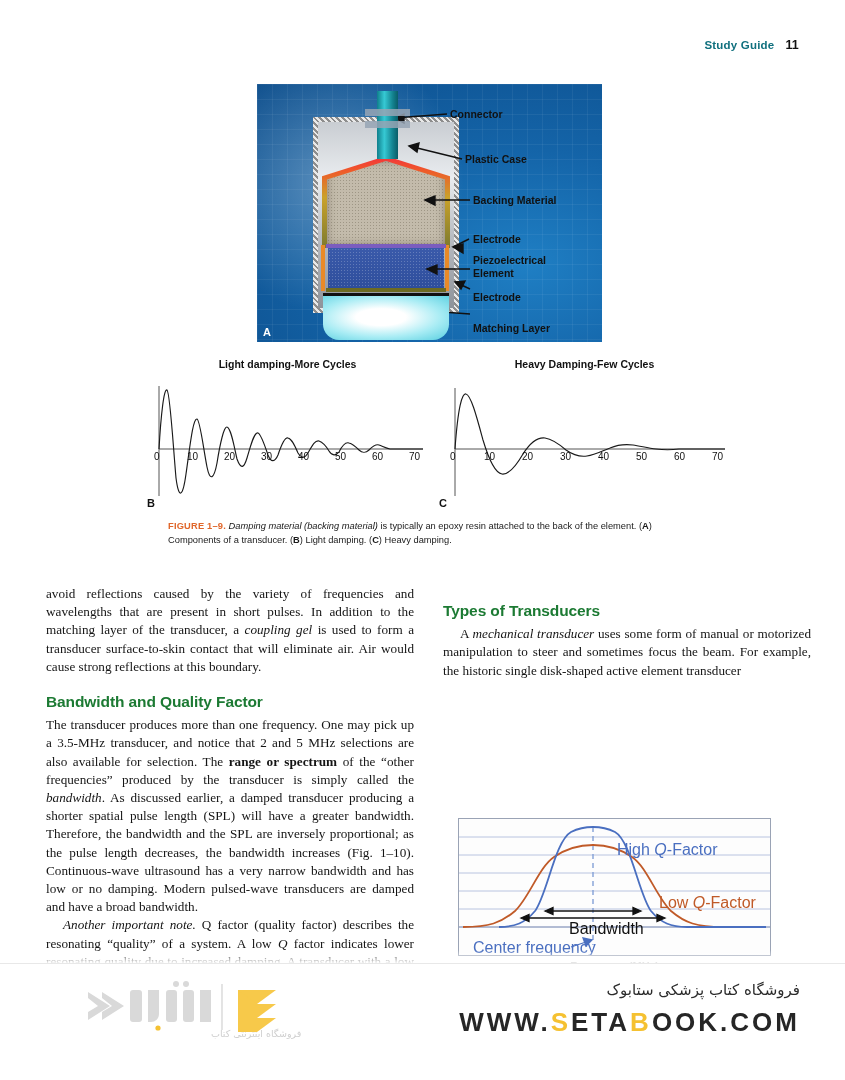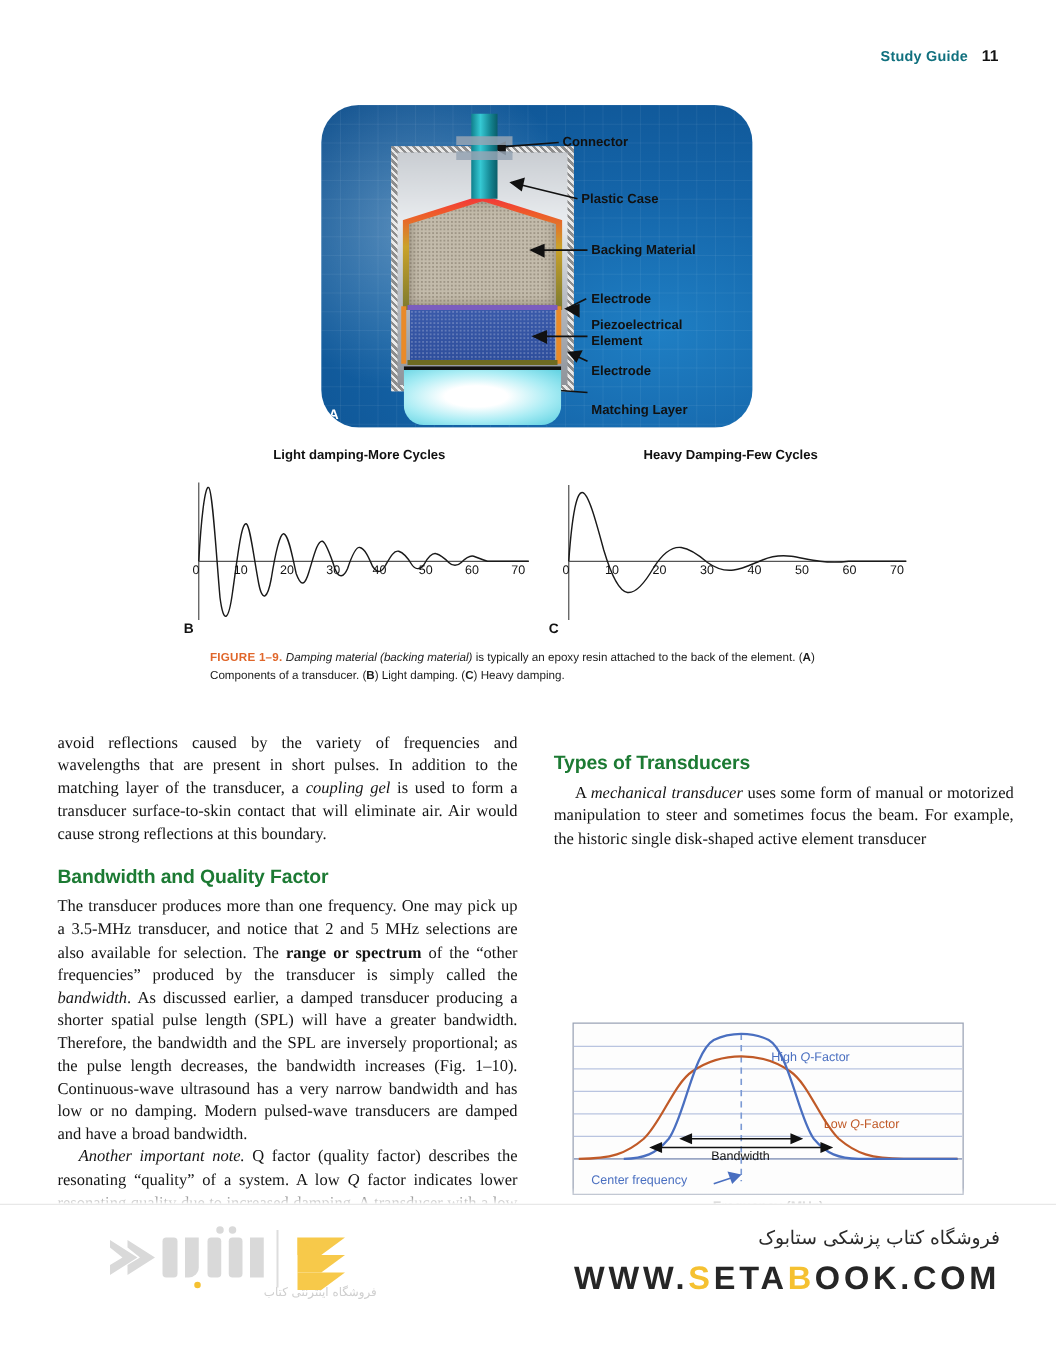--- a/index.html
+++ b/index.html
@@ -30,21 +30,20 @@
 
   
   .figA{
     position:absolute; left:257px; top:84px;
     width:345px; height:258px;
     background:
       radial-gradient(circle at 22% 38%, rgba(255,255,255,.30) 0%, rgba(255,255,255,0) 42%),
       radial-gradient(ellipse at 78% 70%, #1f7fc4 0%, #1464a8 45%, #0d4e8c 100%),
       linear-gradient(160deg,#2a8cd0 0%, #1261a6 55%, #0b4684 100%);
     overflow:hidden;
-    border-radius:30px;
   }
   .figA .grid{
     position:absolute; inset:0;
     background-image:
       linear-gradient(to right, rgba(255,255,255,.055) 1px, transparent 1px),
       linear-gradient(to bottom, rgba(255,255,255,.055) 1px, transparent 1px);
     background-size:15px 15px;
   }
   
   .probe{position:absolute; left:56px; top:33px; width:146px; height:196px;}
@@ -203,21 +202,21 @@
     display:flex; align-items:center;
     overflow:hidden;
   }
   .qlegend .li{display:flex;align-items:center;gap:6px;font-family:"Liberation Sans",sans-serif;font-size:10px;color:#111;}
   .qlegend .li:first-child{margin-left:11px;}
   .qlegend .li:last-child{margin-left:40px;}
   .swatch{display:inline-block;width:24px;height:2.5px;}
   .qtext{
     position:absolute;
     font-family:"Liberation Sans", sans-serif;
-    font-size:10px;
+    font-size:16px;
     white-space:nowrap;
   }
   .qtext em{font-style:italic;}
 
   
   .footer{
     position:absolute; left:0; bottom:0; width:845px; height:88px;
     background:#ffffff;
     border-top:1px solid #e8e8e8;
   }

